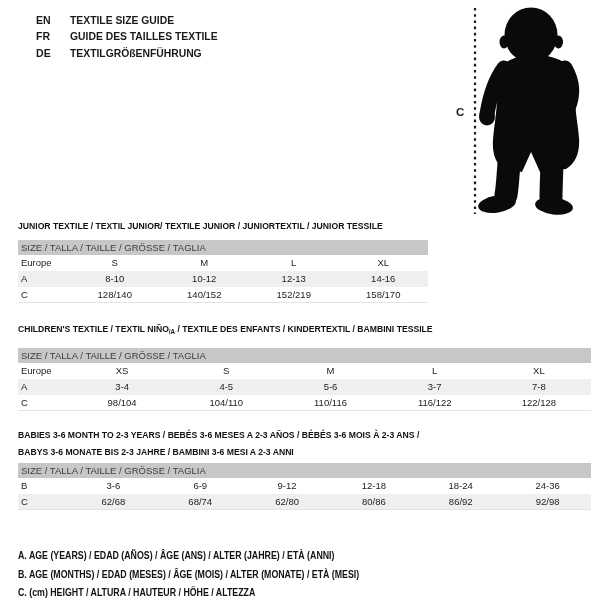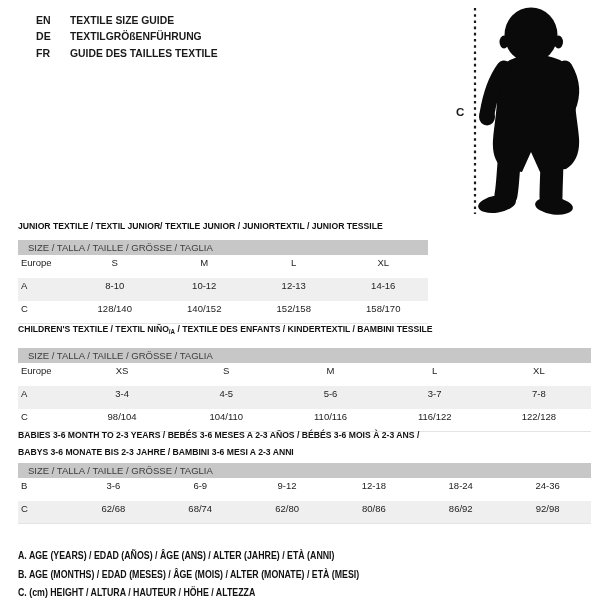--- a/index.html
+++ b/index.html
@@ -41,50 +41,50 @@
   }
   .sub-a { font-size: 7px; vertical-align: -2px; }
 
   
   .size-table { position: absolute; left: 18px; display: grid; font-size: 9.5px; color: #222; }
   .t-junior   { grid-template-columns: 52px repeat(4, 1fr); width: 410px; }
   .t-children { grid-template-columns: 52px repeat(5, 1fr); width: 573px; }
   .t-babies   { grid-template-columns: 52px repeat(6, 1fr); width: 573px; }
   .size-bar {
     grid-column: 1 / -1; background: #c7c7c7; height: 15px; line-height: 15px;
-    padding-left: 10px; color: #3c3c3c; font-size: 9.5px; white-space: nowrap; overflow: hidden;
+    padding-left: 3px; color: #3c3c3c; font-size: 9.5px; white-space: nowrap; overflow: hidden;
   }
   .trow { display: contents; }
-  .trow > div { height: 23px; line-height: 16px; text-align: center; }
+  .trow > div { height: 16px; line-height: 16px; text-align: center; }
   .trow > .rlabel { text-align: left; padding-left: 3px; }
   .trow.alt > div { background: #efefef; }
   .trow.last > div { border-bottom: 1px solid #e4e4e4; }
 
   
   .legend-block { position: absolute; left: 18px; top: 531px; margin-top: 16px; }
   .legend-line {
     font-weight: bold; font-size: 10px; line-height: 18.6px; white-space: nowrap;
     transform: scaleX(0.88); transform-origin: left center; color: #111;
   }
 </style>
 </head>
 <body>
 
 <div class="lang-block">
   <div class="lang-row">
     <span class="lang-code">EN</span>
     <span class="lang-label">TEXTILE SIZE GUIDE</span>
   </div>
   <div class="lang-row">
+    <span class="lang-code">FR</span>
+    <span class="lang-label">GUIDE DES TAILLES TEXTILE</span>
+  </div>
+  <div class="lang-row">
     <span class="lang-code">DE</span>
     <span class="lang-label">TEXTILGRÖßENFÜHRUNG</span>
-  </div>
-  <div class="lang-row">
-    <span class="lang-code">FR</span>
-    <span class="lang-label">GUIDE DES TAILLES TEXTILE</span>
   </div>
 </div>
 
 <div class="height-label">C</div>
 <div class="figure-wrap">
   <svg width="130" height="212" viewBox="0 0 130 212" xmlns="http://www.w3.org/2000/svg">
     <line x1="5" y1="4" x2="5" y2="210" stroke="#1a1a1a" stroke-width="2.2" stroke-dasharray="2.6 3.6"></line>
     <g fill="#0a0a0a">
       <ellipse cx="61" cy="31" rx="26.5" ry="27.5"></ellipse>
       <ellipse cx="34" cy="38" rx="4.5" ry="6.5"></ellipse>
@@ -119,21 +119,21 @@
     <div class="rlabel">A</div>
     <div>8-10</div>
     <div>10-12</div>
     <div>12-13</div>
     <div>14-16</div>
   </div>
   <div class="trow last">
     <div class="rlabel">C</div>
     <div>128/140</div>
     <div>140/152</div>
-    <div>152/158</div>
+    <div>152/219</div>
     <div>158/170</div>
   </div>
 </div>
 
 <div class="section-title" style="top:321px"><span>CHILDREN'S TEXTILE / TEXTIL NIÑO</span><span class="sub-a">/A</span><span> / TEXTILE DES ENFANTS / KINDERTEXTIL / BAMBINI TESSILE</span></div>
 <div class="size-table t-children" style="top:348px">
   <div class="size-bar">SIZE / TALLA / TAILLE / GRÖSSE / TAGLIA</div>
   <div class="trow">
     <div class="rlabel">Europe</div>
     <div>XS</div>

